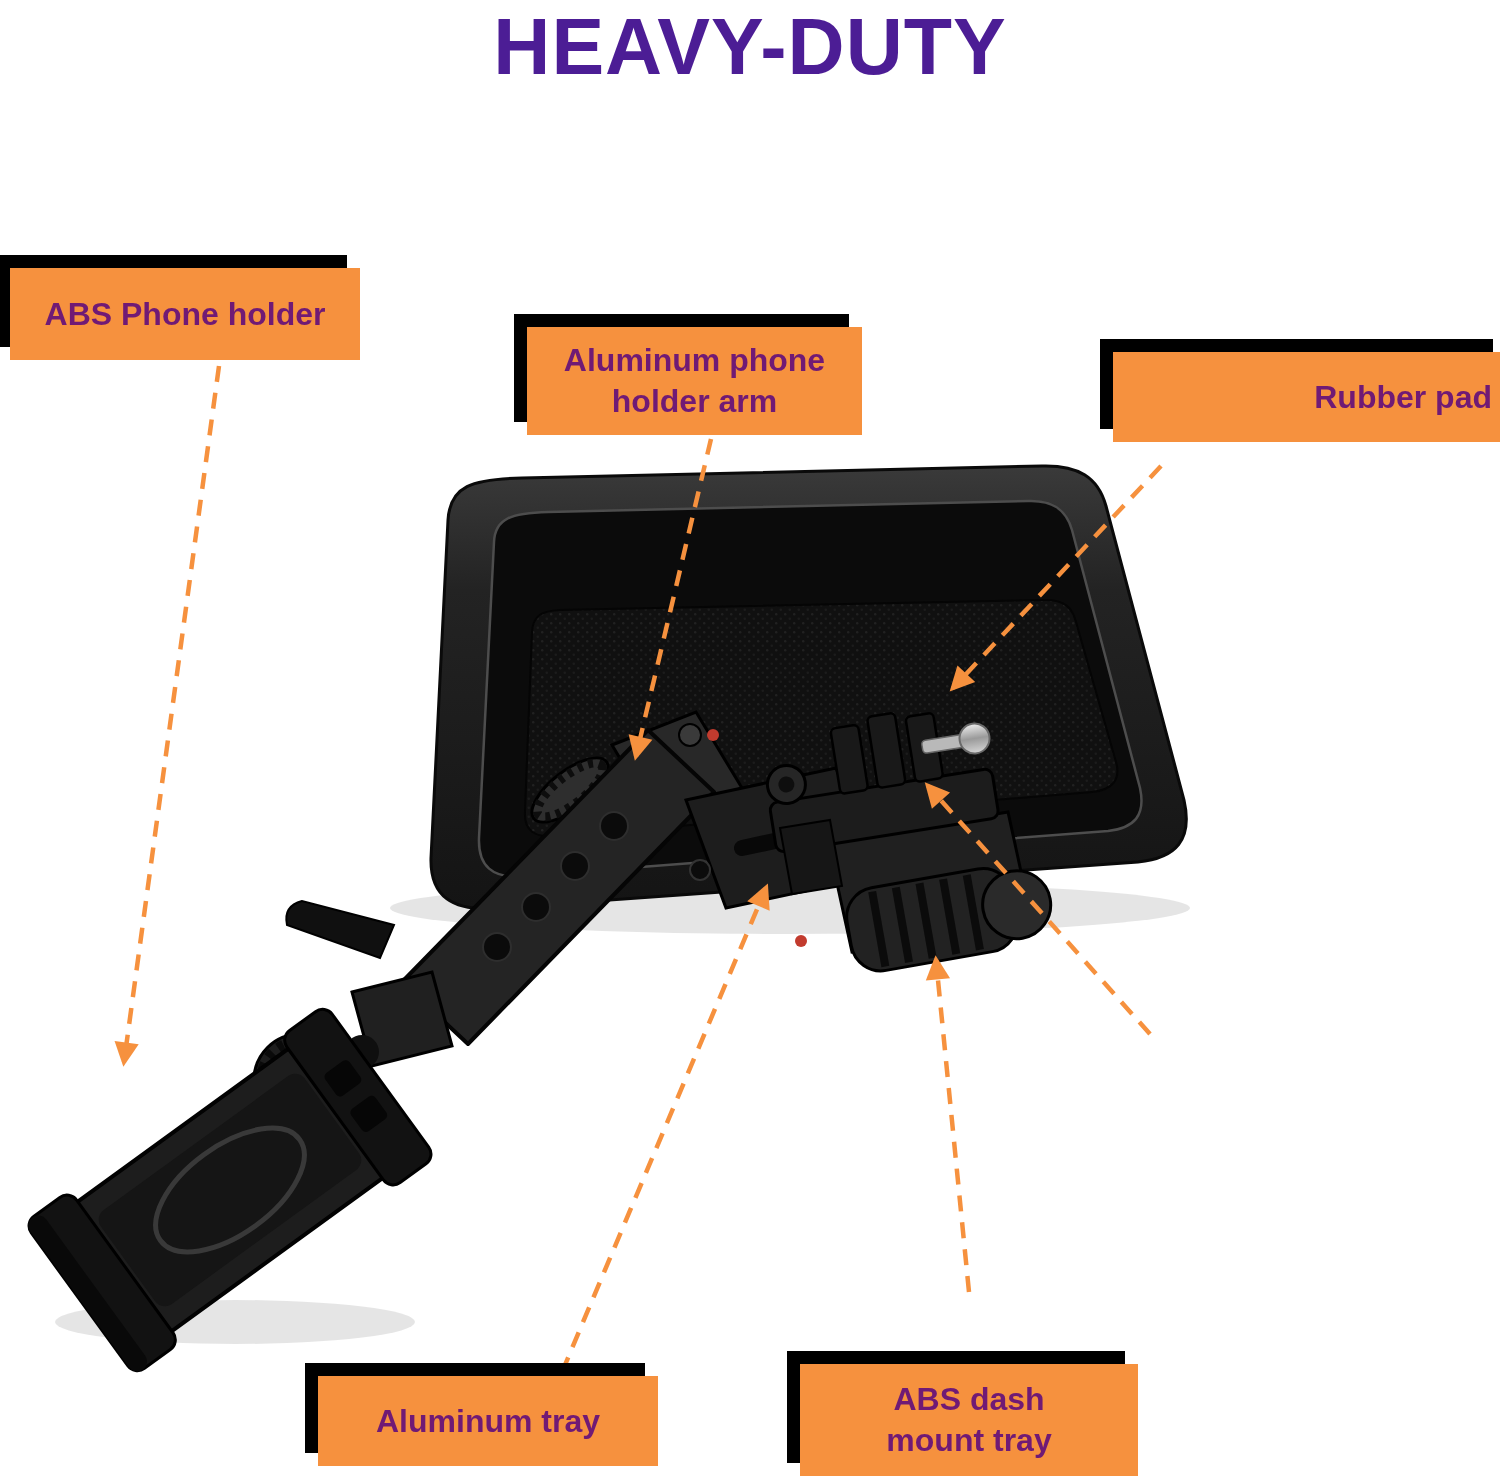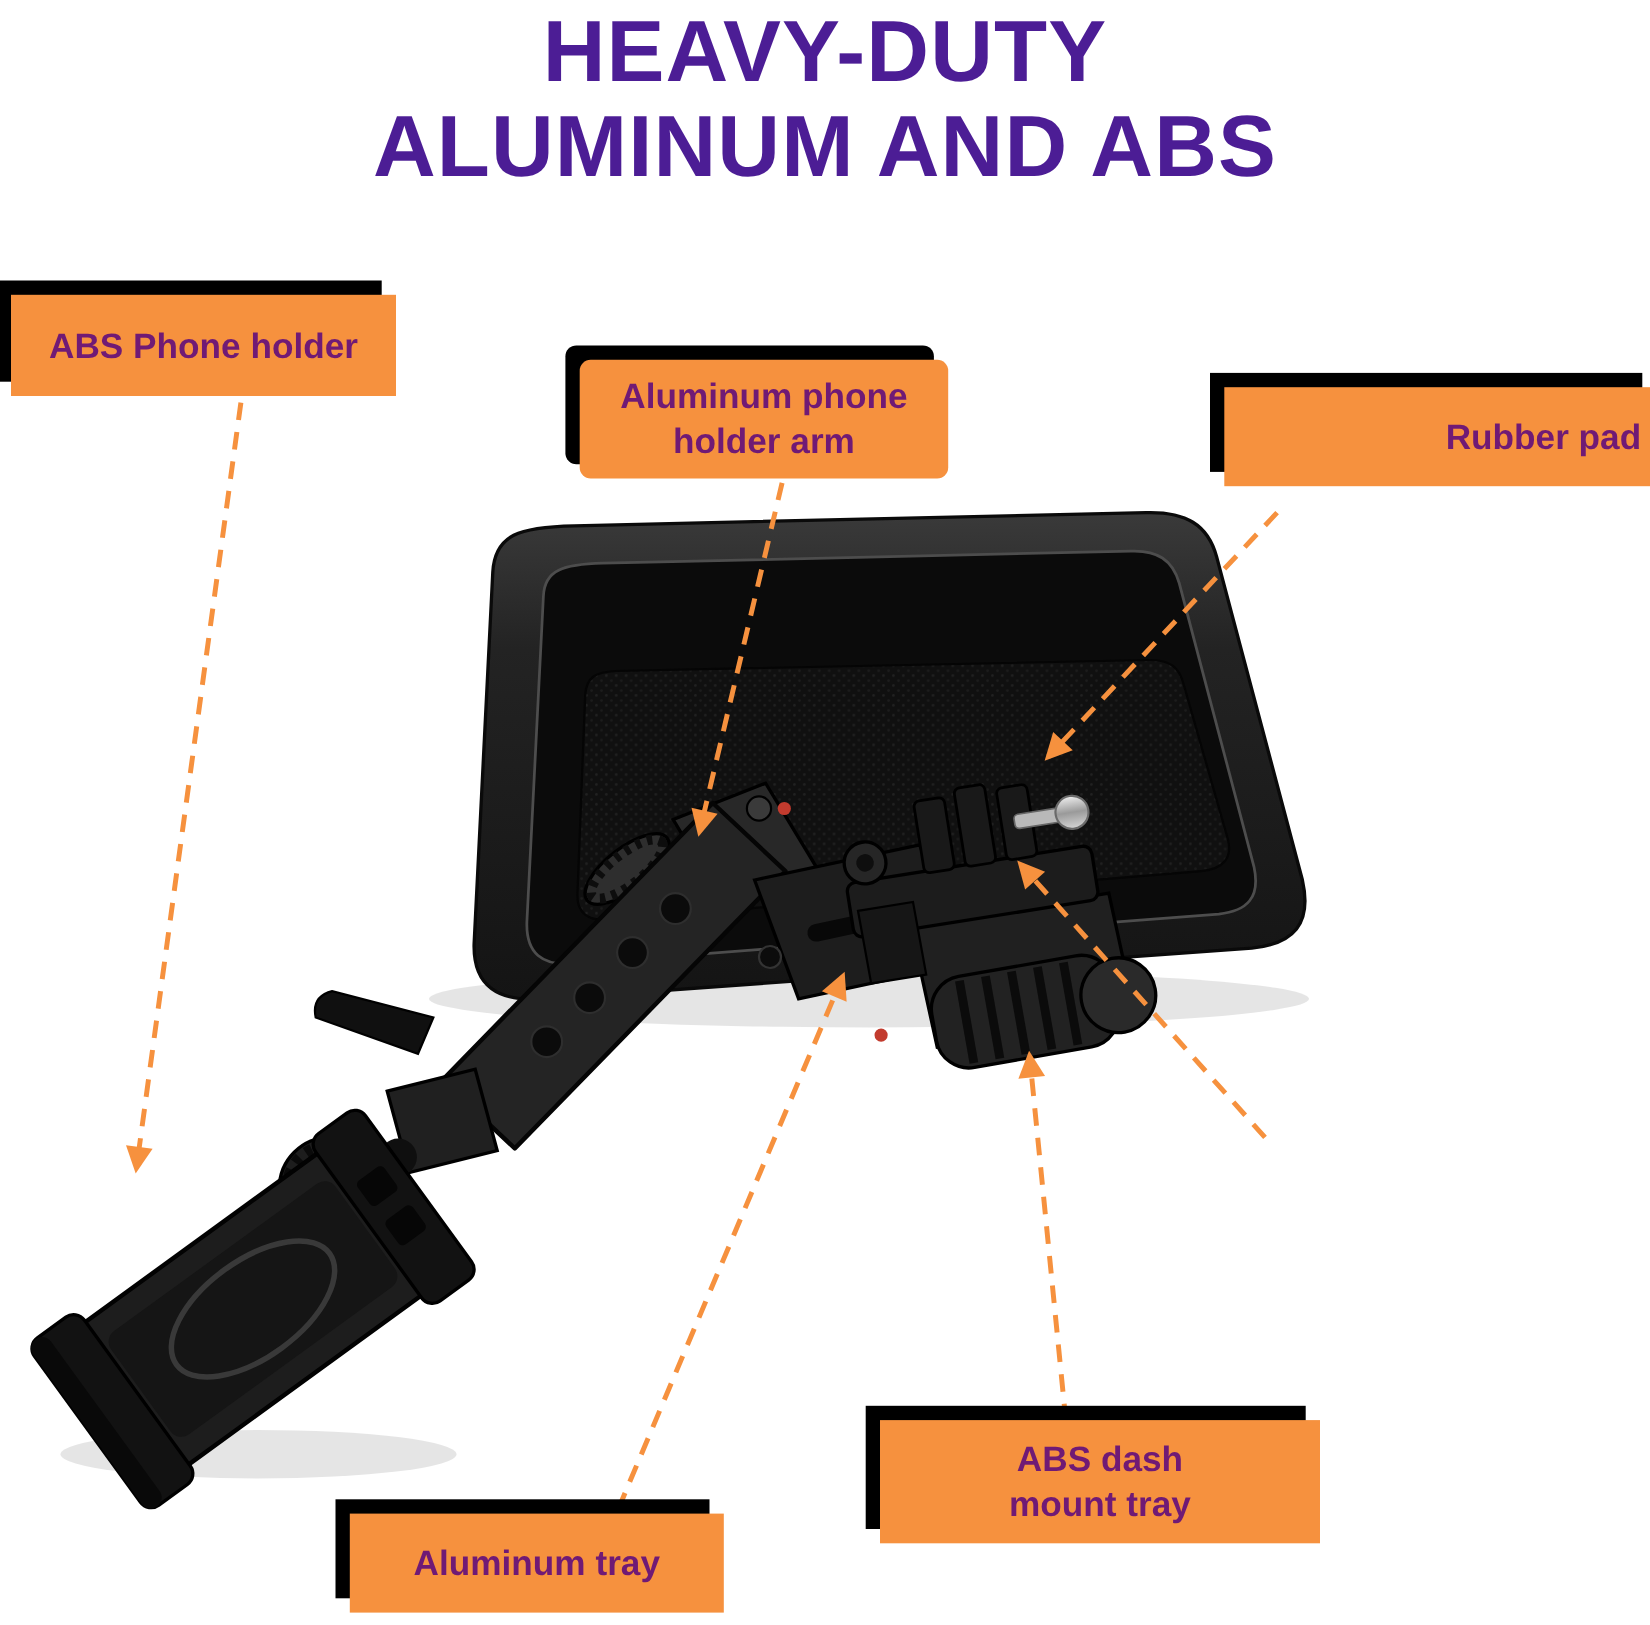--- a/index.html
+++ b/index.html
@@ -23,43 +23,42 @@
     position:absolute;
     background:var(--orange, #F6913E);
     color:#701a75;
     font-weight:bold; font-size:32px; line-height:1.28;
     display:flex; align-items:center; justify-content:center;
     text-align:center; white-space:pre-line;
     padding:8px 14px;
     box-shadow:-13px -13px 0 0 #000000;
   }
   .co-phone   { left:10px;   top:268px;  width:350px; height:92px;  }
-  .co-arm     { left:527px;  top:327px;  width:335px; height:108px;border-radius:10px; }
+  .co-arm     { left:527px;  top:327px;  width:335px; height:108px; }
   .co-rubber  { left:1113px; top:352px;  width:393px; height:90px;justify-content:flex-end;  }
   .co-action  { left:1142px; top:1038px; width:330px; height:112px; }
-  .co-tray    { left:800px;  top:1291px; width:400px; height:112px; }
+  .co-tray    { left:800px;  top:1364px; width:338px; height:112px; }
   .co-rail    { left:318px;  top:1376px; width:340px; height:90px;  }
 
   svg.overlay { position:absolute; inset:0; width:1500px; height:1477px; }
   .lead {
     stroke:var(--orange, #F6913E);
     stroke-width:4.5; fill:none;
     stroke-dasharray:16 11;
     marker-end:url(#ah);
   }
   #ah path { fill:var(--orange, #F6913E); }
 </style>
 </head>
 <body>
 
 <div class="stage">
 
   <div class="title">
     <div>HEAVY-DUTY</div>
-    <div>ALUMINUM AND ABS</div>
   </div>
 
   <svg class="overlay" viewBox="0 0 1500 1477">
     <defs>
       <marker id="ah" viewBox="0 0 12 12" refX="9" refY="6" markerWidth="6.5" markerHeight="6.5" orient="auto">
         <path d="M1 1 L11 6 L1 11 Z"></path>
       </marker>
       <linearGradient id="trayGrad" x1="0" y1="0" x2="0" y2="1">
         <stop offset="0" stop-color="#3a3a3a"></stop>
         <stop offset="0.28" stop-color="#232323"></stop>

